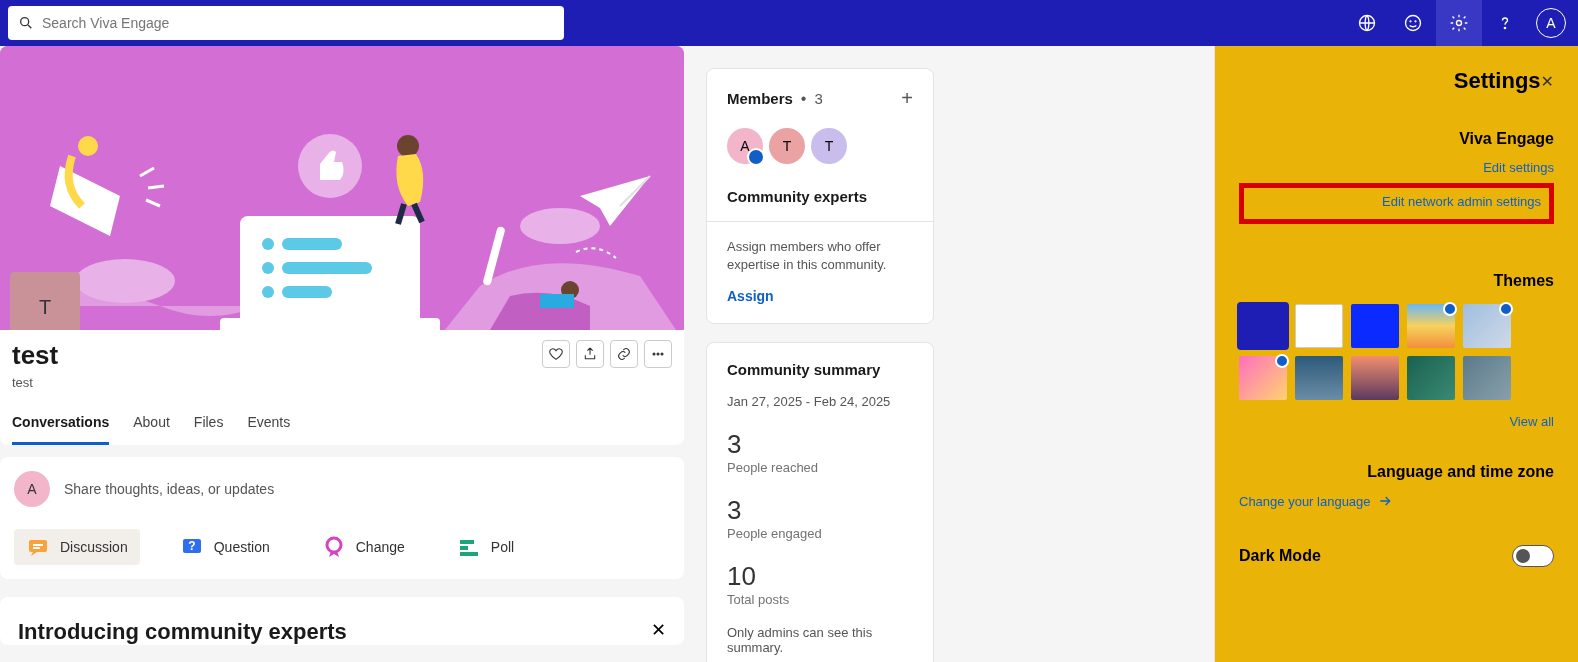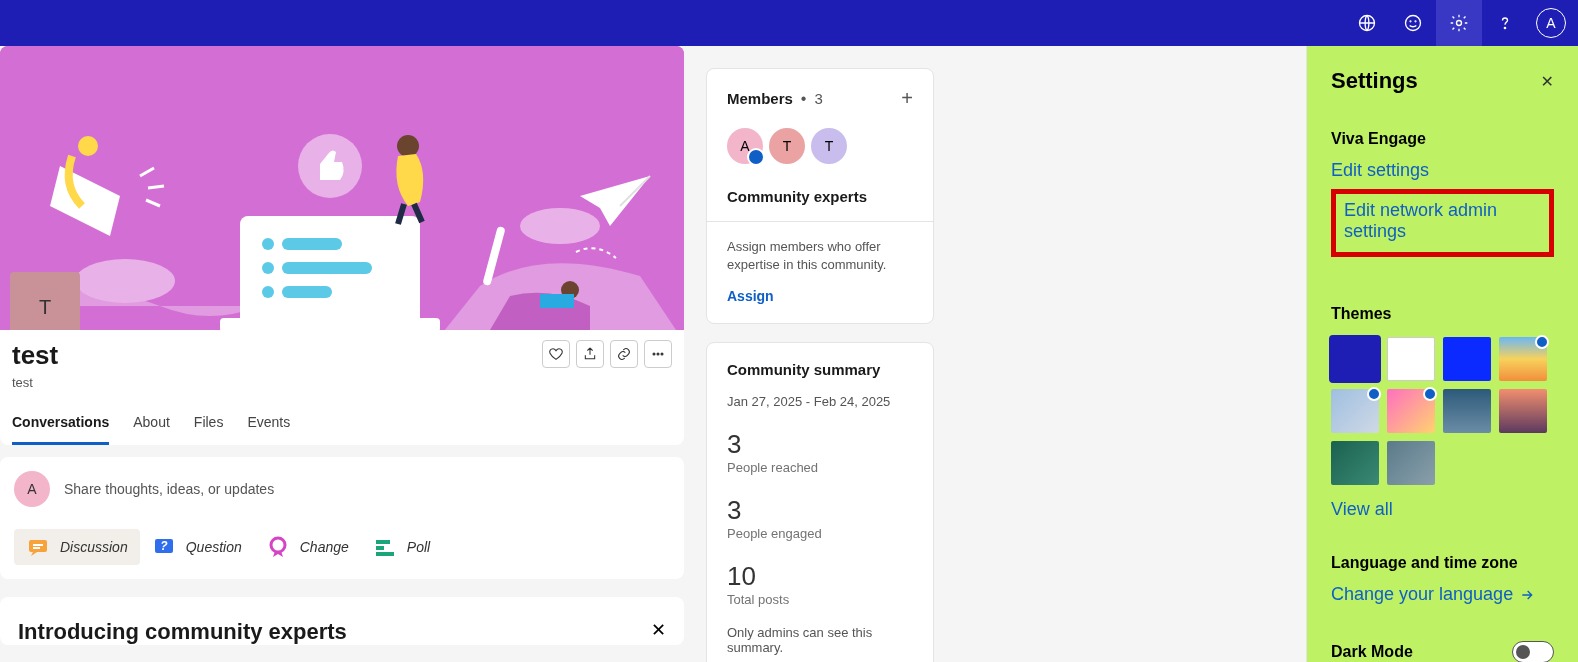--- a/index.html
+++ b/index.html
@@ -31,21 +31,21 @@
 .icon-btn svg { width: 16px; height: 16px; stroke: #333; fill: none; stroke-width: 1.6; }
 .community-sub { font-size: 13px; color: #555; margin-top: 4px; }
 .tabs { display: flex; gap: 24px; margin-top: 16px; }
 .tab { font-size: 14px; color: #444; padding: 8px 0 12px 0; cursor: pointer; }
 .tab.active { color: #1a1a1a; font-weight: 600; border-bottom: 3px solid #0f5fc6; }
 
 .composer { background: #fff; margin-top: 12px; border-radius: 8px; padding: 14px; }
 .composer-top { display: flex; align-items: center; gap: 14px; }
 .small-avatar { width: 36px; height: 36px; border-radius: 50%; background: #f2b5ca; display: flex; align-items: center; justify-content: center; font-size: 14px; color: #333; }
 .composer-text { font-size: 14px; color: #555; }
-.composer-options { display: flex; margin-top: 22px; font-style: italic; }
+.composer-options { display: flex; gap: 28px; margin-top: 22px; }
 .c-opt { display: flex; align-items: center; gap: 10px; padding: 6px 12px; border-radius: 4px; cursor: pointer; font-size: 14px; color: #333; }
 .c-opt.active { background: #f2eee9; }
 .c-opt .ico { width: 24px; height: 24px; display: flex; align-items: center; justify-content: center; }
 
 .intro-card { background: #fff; margin-top: 18px; border-radius: 8px; padding: 22px 18px 0 18px; position: relative; }
 .intro-title { font-size: 22px; font-weight: 600; color: #1a1a1a; }
 .intro-close { position: absolute; right: 18px; top: 22px; cursor: pointer; font-size: 18px; }
 
 
 .col-side { width: 228px; margin-left: 22px; padding-top: 22px; }
@@ -61,44 +61,51 @@
 .card-section-title { font-size: 15px; font-weight: 600; margin-top: 24px; color: #1a1a1a; }
 .card-desc { font-size: 13px; color: #555; margin-top: 14px; line-height: 1.4; }
 .card-link { font-size: 14px; font-weight: 600; color: #0f5fc6; margin-top: 14px; display: inline-block; cursor: pointer; }
 
 .summary-date { font-size: 13px; color: #555; margin-top: 16px; }
 .stat-num { font-size: 26px; color: #333; margin-top: 20px; }
 .stat-label { font-size: 13px; color: #737373; }
 .admin-note { font-size: 13px; color: #555; margin-top: 18px; }
 
 
-.settings-panel { position: absolute; top: 46px; right: 0; bottom: 0; width: 272px; background: #bef264; border-left: 1px solid #e4e4e4; padding: 22px 24px; overflow: hidden; }
+.settings-panel { position: absolute; top: 46px; right: 0; bottom: 0; width: 364px; background: #eab308; border-left: 1px solid #e4e4e4; padding: 22px 24px; overflow: hidden; text-align: right; }
 .sp-header { display: flex; align-items: center; }
 .sp-title { font-size: 22px; font-weight: 600; flex: 1; }
 .sp-close { font-size: 16px; cursor: pointer; color: #333; }
 .sp-section { font-size: 16px; font-weight: 600; margin-top: 36px; }
-.sp-link { font-size: 18px; color: #0f5fc6; margin-top: 12px; display: block; cursor: pointer; }
+.sp-link { font-size: 13px; color: #0f5fc6; margin-top: 12px; display: block; cursor: pointer; }
 .red-box { border: 5px solid #d70000; padding: 6px 8px; margin-top: 8px; }
 .red-box .sp-link { margin-top: 0; }
 .red-box .hidden-hint { font-size: 10px; color: #999; visibility: hidden; height: 4px; }
 .themes-grid { display: flex; flex-wrap: wrap; gap: 8px; margin-top: 14px; }
 .theme-sw { width: 48px; height: 44px; border-radius: 2px; position: relative; cursor: pointer; background-size: cover; }
 .theme-sw.border { border: 1px solid #ccc; }
 .theme-sw.selected { outline: 3px solid #1e1eb5; outline-offset: -1px; }
 .theme-sw .star { position: absolute; top: -2px; right: -2px; width: 14px; height: 14px; background: #0f5fc6; border-radius: 50%; border: 2px solid #fff; }
 .lang-link { display: flex; align-items: center; gap: 6px; }
 .dark-row { display: flex; align-items: center; margin-top: 36px; }
 .toggle { margin-left: auto; width: 42px; height: 22px; background: #fff; border: 1px solid #555; border-radius: 12px; position: relative; cursor: pointer; }
 .toggle::after { content: ""; position: absolute; left: 3px; top: 3px; width: 14px; height: 14px; background: #555; border-radius: 50%; }
 hr.card-sep { border: none; border-top: 1px solid #e4e4e4; margin: 16px -20px; }
 </style>
 </head>
 <body>
 
 <div class="topbar">
+  <div class="search-wrap">
+    <svg viewBox="0 0 24 24">
+        <circle cx="10" cy="10" r="6" fill="none" stroke="#333" stroke-width="2"></circle>
+        <line x1="15" y1="15" x2="20" y2="20" stroke="#333" stroke-width="2"></line>
+      </svg>
+    <input class="search-input" placeholder="Search Viva Engage" style="">
+  </div>
   <div class="topbar-spacer"></div>
   <div class="topbar-icon">
       <svg viewBox="0 0 24 24">
         <circle cx="12" cy="12" r="9"></circle>
         <path d="M3 12h18M12 3c3 3 3 15 0 18M12 3c-3 3-3 15 0 18"></path>
       </svg>
     </div>
   <div class="topbar-icon">
       <svg viewBox="0 0 24 24">
         <circle cx="12" cy="12" r="9"></circle>

